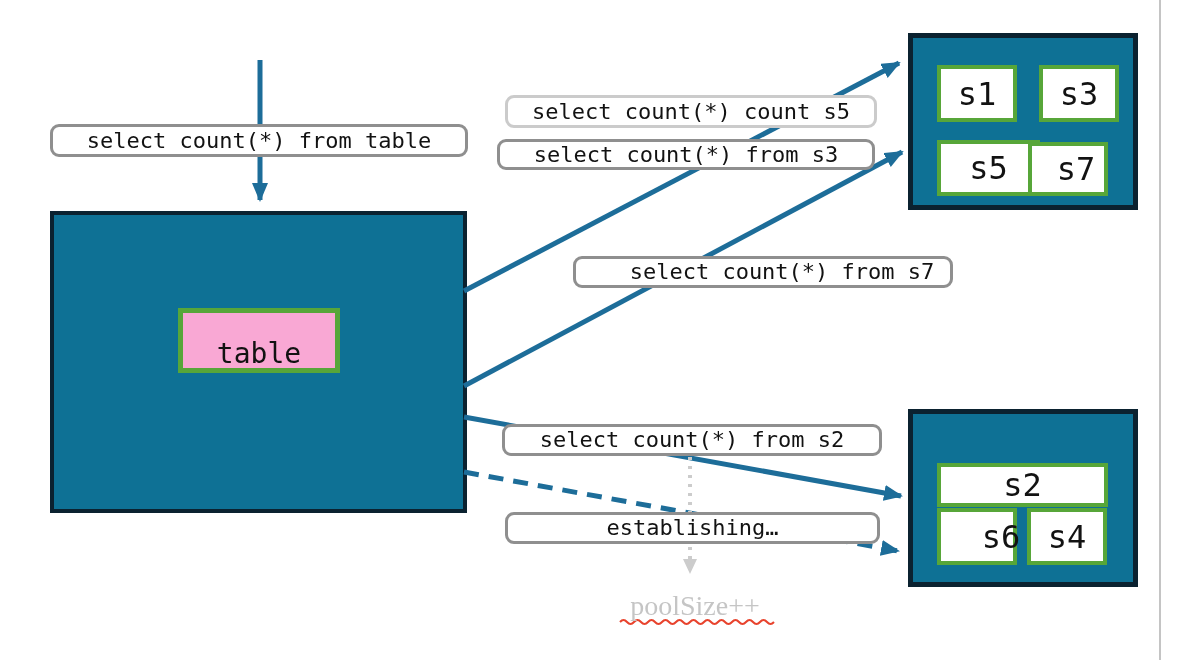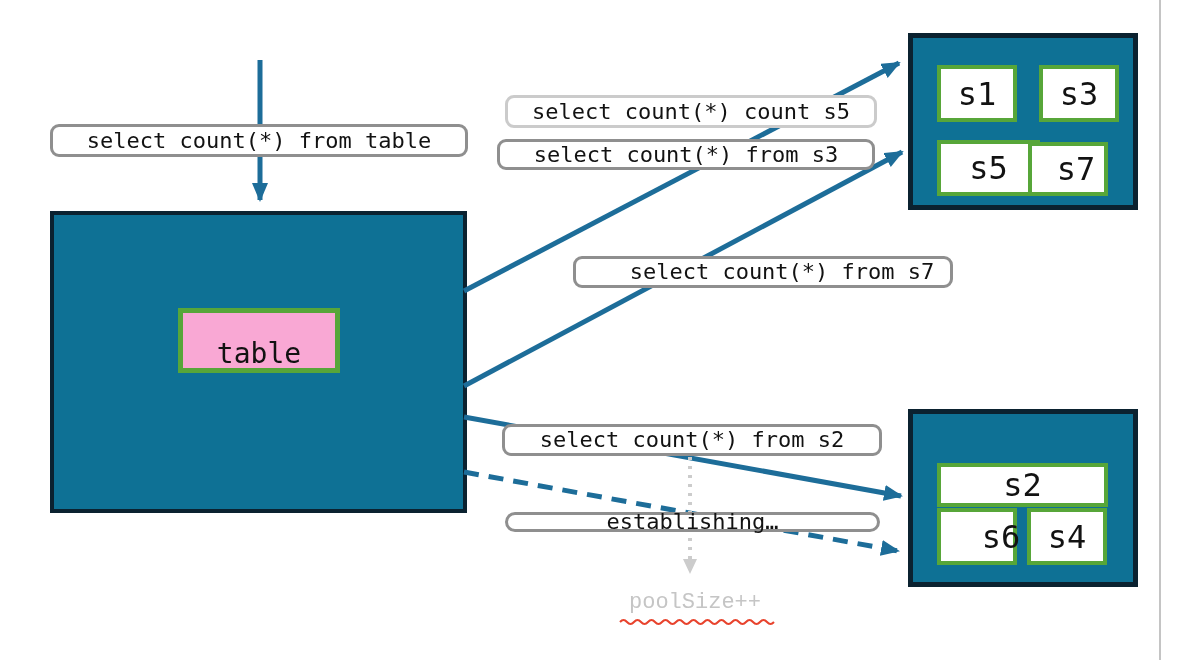--- a/index.html
+++ b/index.html
@@ -25,21 +25,21 @@
     position:absolute;background:#ffffff;border:3px solid #8f8f8f;border-radius:9px;
     box-sizing:border-box;display:flex;align-items:center;justify-content:center;
     font-size:22px;color:#121212;z-index:3;line-height:1;white-space:nowrap;
   }
   .qlabel.light{border-color:#cbcbcb;}
   
   .overlay{position:absolute;left:0;top:0;z-index:2;}
   
   .pool-size{
     position:absolute;z-index:3;text-align:center;
-    font-family:Liberation Mono, monospace;font-size:22px;color:#c5c5c5;line-height:1;
+    font-family:Liberation Serif, serif;font-size:28px;color:#c5c5c5;line-height:1;
   }
   
   .slide-edge{position:absolute;top:0;width:2px;height:660px;background:#c4c4c4;z-index:0;}
 </style>
 </head>
 <body>
 
 <div class="canvas">
 
   <div class="slide-edge" style="left:1159px;"></div>
@@ -91,17 +91,17 @@
   <div class="qlabel" style="left:50px;top:124px;width:418px;height:33px;">select count(*) from table</div>
 
   <div class="qlabel light" style="left:505px;top:95px;width:372px;height:33px;">select count(*) count s5</div>
 
   <div class="qlabel" style="left:497px;top:139px;width:378px;height:31px;">select count(*) from s3</div>
 
   <div class="qlabel" style="left:573px;top:256px;width:380px;height:32px;padding-left:38px;">select count(*) from s7</div>
 
   <div class="qlabel" style="left:502px;top:424px;width:380px;height:32px;">select count(*) from s2</div>
 
-  <div class="qlabel" style="left:505px;top:512px;width:375px;height:20px;border-radius:11px;">establishing…</div>
+  <div class="qlabel" style="left:505px;top:512px;width:375px;height:32px;">establishing…</div>
 
   <div class="pool-size" style="left:570px;top:592px;width:250px;">poolSize++</div>
 
 </div>
 
 </body></html>

